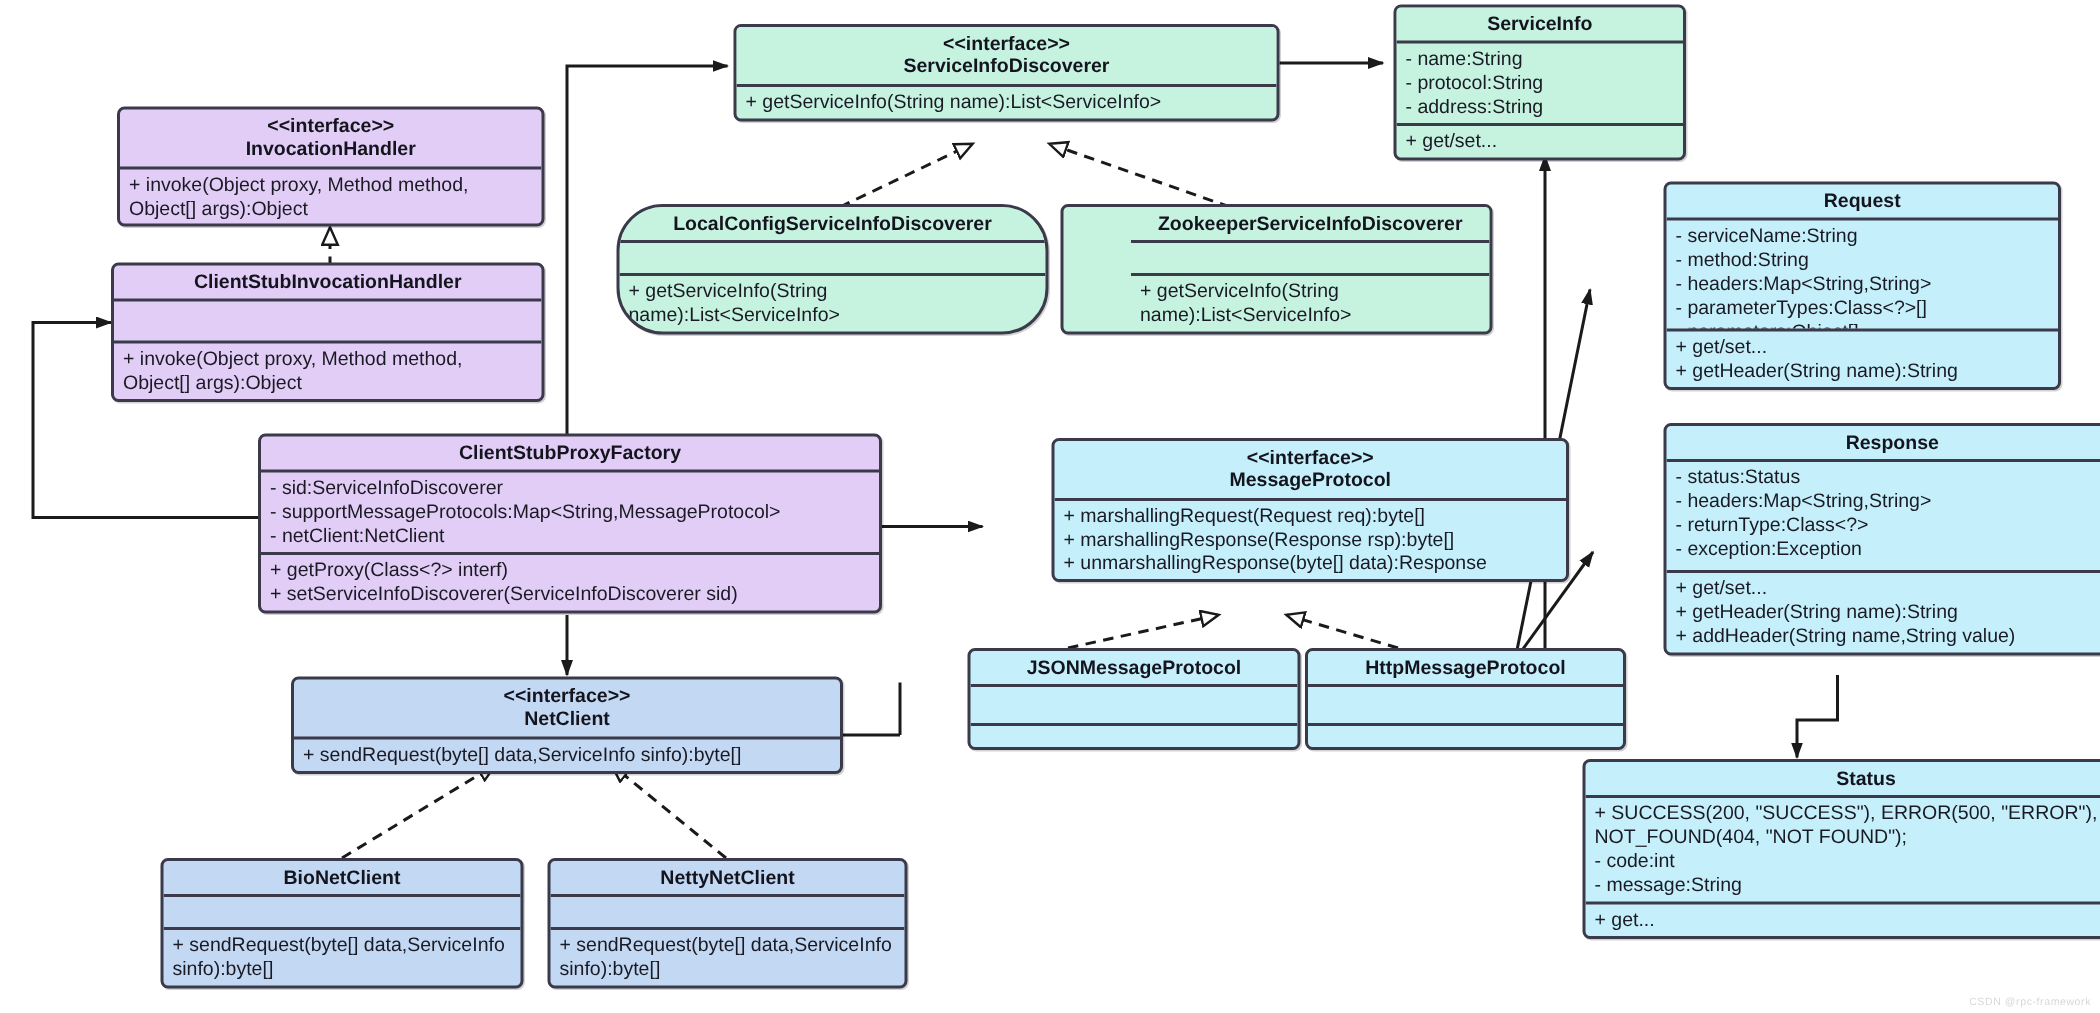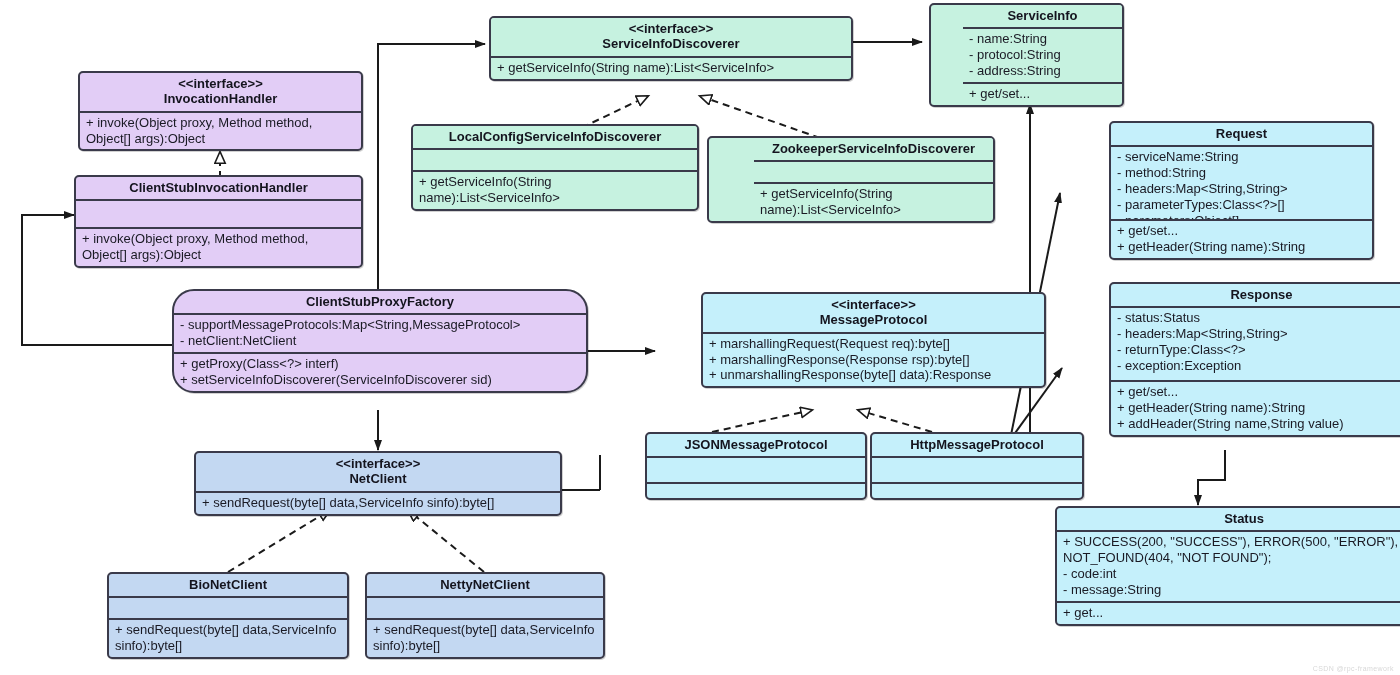--- a/index.html
+++ b/index.html
@@ -101,21 +101,21 @@
   <div class="uml c-green fs13" style="left:489px;top:16px;width:364px;">
     <div class="sec title">
       <span class="stereo">&lt;&lt;interface&gt;&gt;</span>
       <span>ServiceInfoDiscoverer</span>
     </div>
     <div class="sec body">
       <div>+ getServiceInfo(String name):List&lt;ServiceInfo&gt;</div>
     </div>
   </div>
 
-  <div class="uml c-green fs13" style="left:929px;top:3px;width:195px;padding-left:32px;">
+  <div class="uml c-green fs13" style="left:929px;top:3px;width:195px;">
     <div class="sec title">
       <span>ServiceInfo</span>
     </div>
     <div class="sec body">
       <div>- name:String</div>
       <div>- protocol:String</div>
       <div>- address:String</div>
     </div>
     <div class="sec body">
       <div>+ get/set...</div>
@@ -135,21 +135,21 @@
   <div class="uml c-purple fs13" style="left:74px;top:175px;width:289px;">
     <div class="sec title">
       <span>ClientStubInvocationHandler</span>
     </div>
     <div class="sec body empty"></div>
     <div class="sec body">
       <div>+ invoke(Object proxy, Method method, Object[] args):Object</div>
     </div>
   </div>
 
-  <div class="uml c-green fs13" style="left:411px;top:124px;width:288px;">
+  <div class="uml c-green fs13" style="left:411px;top:136px;width:288px;border-radius:31px;">
     <div class="sec title">
       <span>LocalConfigServiceInfoDiscoverer</span>
     </div>
     <div class="sec body empty-sm"></div>
     <div class="sec body">
       <div>+ getServiceInfo(String name):List&lt;ServiceInfo&gt;</div>
     </div>
   </div>
 
   <div class="uml c-green fs13" style="left:707px;top:136px;width:288px;padding-left:45px;">
@@ -189,25 +189,26 @@
       <div>- returnType:Class&lt;?&gt;</div>
       <div>- exception:Exception</div>
     </div>
     <div class="sec body">
       <div>+ get/set...</div>
       <div>+ getHeader(String name):String</div>
       <div>+ addHeader(String name,String value)</div>
     </div>
   </div>
 
-  <div class="uml c-purple fs13" style="left:172px;top:289px;width:416px;border-radius:22px;">
+  <div class="uml c-purple fs13" style="left:172px;top:289px;width:416px;">
     <div class="sec title">
       <span>ClientStubProxyFactory</span>
     </div>
     <div class="sec body">
+      <div>- sid:ServiceInfoDiscoverer</div>
       <div>- supportMessageProtocols:Map&lt;String,MessageProtocol&gt;</div>
       <div>- netClient:NetClient</div>
     </div>
     <div class="sec body">
       <div>+ getProxy(Class&lt;?&gt; interf)</div>
       <div>+ setServiceInfoDiscoverer(ServiceInfoDiscoverer sid)</div>
     </div>
   </div>
 
   <div class="uml c-cyan fs13" style="left:657px;top:292px;width:345px;">

